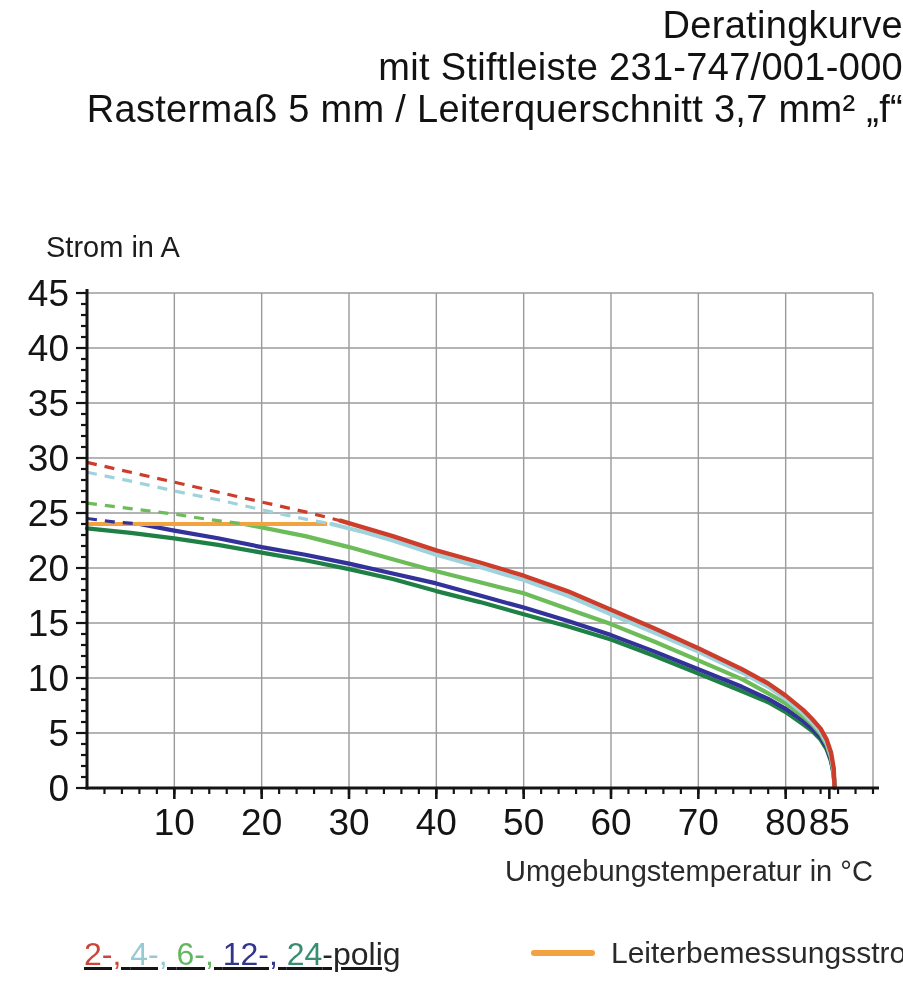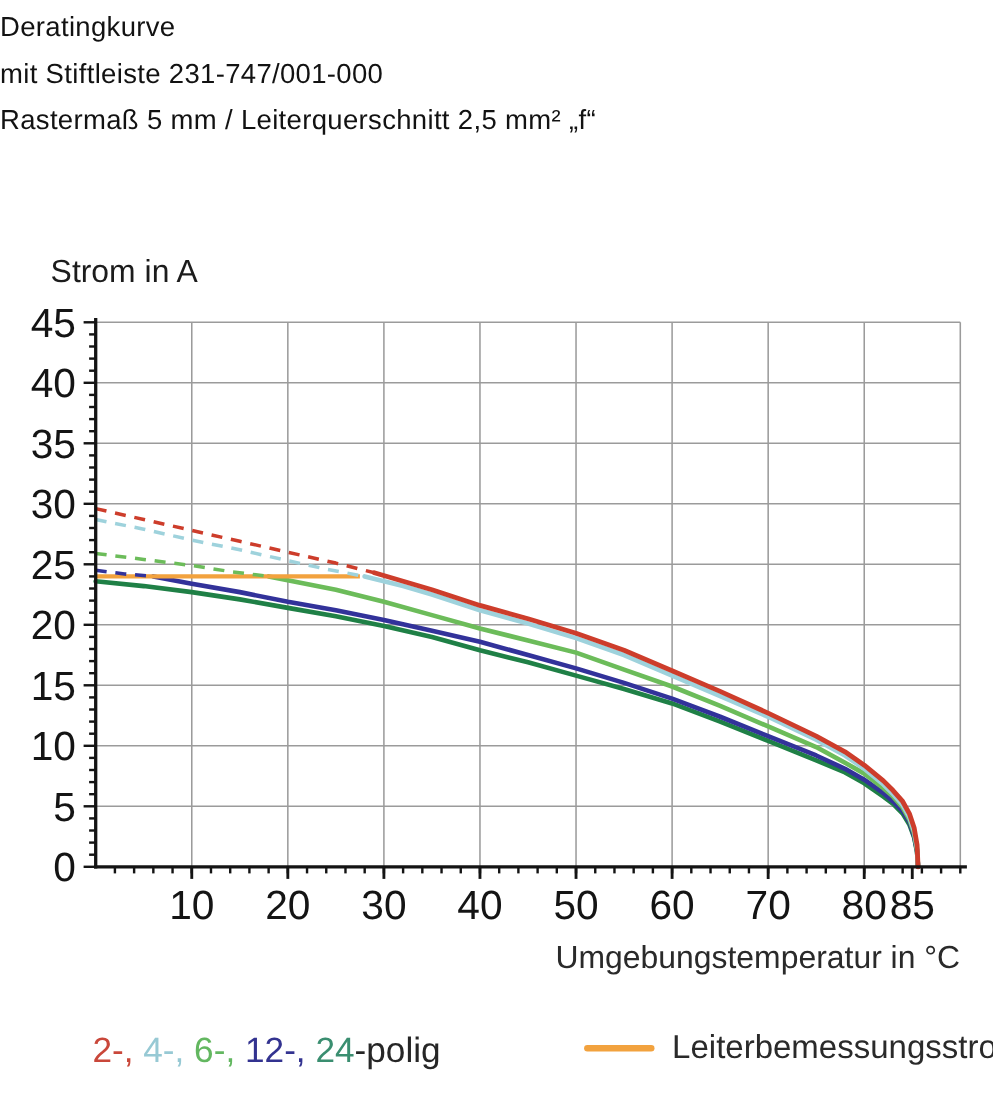--- a/index.html
+++ b/index.html
@@ -1,36 +1,36 @@
 <!DOCTYPE html>
 <html><head>
 <meta charset="utf-8">
 <style>
   html,body{margin:0;padding:0;background:#ffffff;}
   body{width:903px;height:1000px;font-family:"Liberation Sans",sans-serif;color:#151515;}
   .page{position:relative;width:903px;height:1000px;background:#fff;overflow:hidden;}
-  .titles{position:absolute;top:4px;left:0;right:0;text-align:left;
-          font-size:25px;line-height:42px;color:#121212;letter-spacing:.3px;white-space:nowrap;}
+  .titles{position:absolute;top:4px;left:0;right:0;text-align:right;
+          font-size:38px;line-height:42px;color:#121212;letter-spacing:.3px;white-space:nowrap;}
   .y-axis-title{position:absolute;left:46px;top:231px;font-size:29px;color:#1c1c1c;}
   .x-axis-title{position:absolute;left:505px;top:855px;font-size:29px;color:#2a2a2a;white-space:nowrap;text-align:right;}
   svg.chart{position:absolute;left:0;top:0;width:903px;height:1000px;}
-  .legend-poles{position:absolute;left:84px;top:936px;font-size:32px;white-space:nowrap;}
+  .legend-poles{position:absolute;left:84px;top:936px;font-size:32px;white-space:nowrap;text-decoration:underline;}
   .legend-ref{position:absolute;left:531px;top:936px;display:flex;align-items:center;white-space:nowrap;}
   .ref-swatch{display:inline-block;width:64px;height:6px;border-radius:3px;margin-right:16px;}
   .legend-ref .lbl{font-size:30px;color:#2a2a2a;}
 </style>
 </head>
 <body>
 
 <div class="page">
 
   <div class="titles">
     <div>Deratingkurve</div>
     <div>mit Stiftleiste 231-747/001-000</div>
-    <div>Rastermaß 5 mm / Leiterquerschnitt 2,5 mm² „f“</div>
+    <div>Rastermaß 5 mm / Leiterquerschnitt 3,7 mm² „f“</div>
   </div>
 
   <div class="y-axis-title">Strom in A</div>
 
   <svg class="chart" id="plot" viewBox="0 0 903 1000">
       <line x1="87" y1="733" x2="873" y2="733" stroke="#9b9b9b" stroke-width="1.4"></line>
       <line x1="87" y1="678" x2="873" y2="678" stroke="#9b9b9b" stroke-width="1.4"></line>
       <line x1="87" y1="623" x2="873" y2="623" stroke="#9b9b9b" stroke-width="1.4"></line>
       <line x1="87" y1="568" x2="873" y2="568" stroke="#9b9b9b" stroke-width="1.4"></line>
       <line x1="87" y1="513" x2="873" y2="513" stroke="#9b9b9b" stroke-width="1.4"></line>

